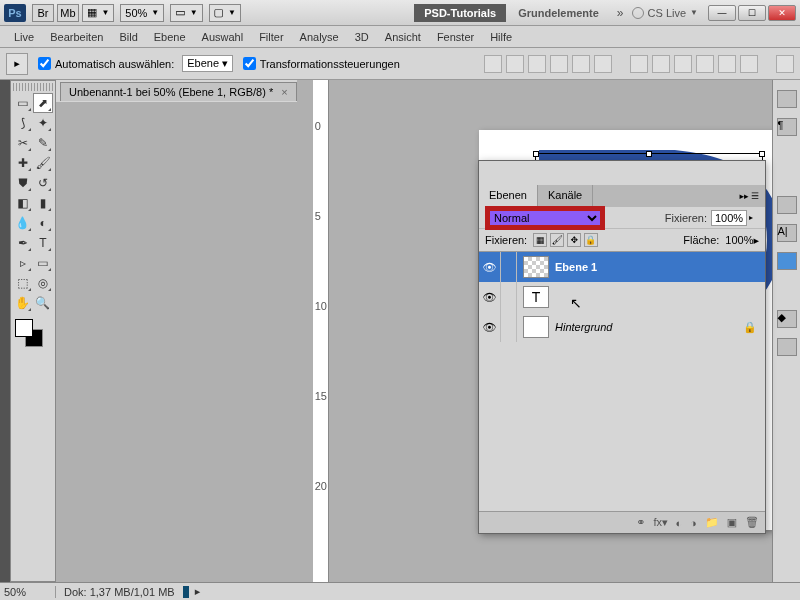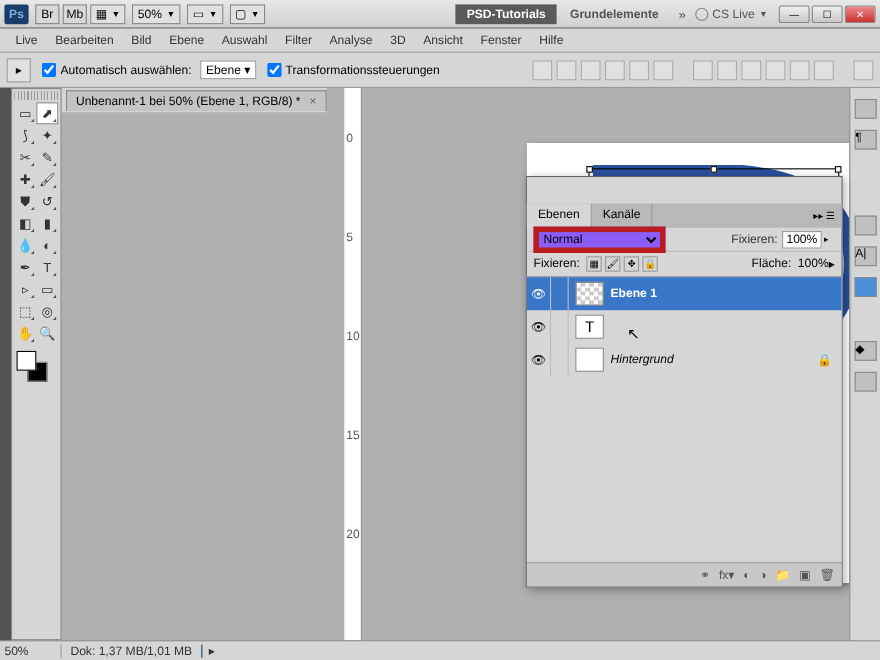--- a/index.html
+++ b/index.html
@@ -79,21 +79,21 @@
 .eye{width:22px;display:flex;align-items:center;justify-content:center;border-right:1px solid #bbb;height:100%;}
 .link{width:16px;border-right:1px solid #bbb;height:100%;}
 .thumb{width:26px;height:22px;margin:0 6px;background:#fff;border:1px solid #888;display:flex;align-items:center;justify-content:center;font-size:14px;}
 .thumb.checker{background:repeating-conic-gradient(#ccc 0 25%,#fff 0 50%) 0 0/8px 8px;}
 .layer-name{flex:1;}
 .layer.sel .layer-name{font-weight:bold;}
 .layer .lock{margin-right:8px;}
 .panel-footer{height:22px;background:#c8c8c8;border-top:1px solid #999;display:flex;align-items:center;justify-content:flex-end;padding:0 6px;gap:8px;font-size:10px;color:#555;}
 .statusbar{height:18px;background:#d6d6d6;border-top:1px solid #888;display:flex;align-items:center;font-size:10px;color:#333;}
 .statusbar .zoom{width:56px;padding:0 4px;border-right:1px solid #999;}
-.statusbar .doc{padding:0 8px;border-right:1px solid #0c4a6e;}
+.statusbar .doc{padding:0 8px;border-right:6px solid #0c4a6e;}
 .statusbar .arr{padding:0 6px;}
 .cursor{position:absolute;left:570px;top:295px;font-size:14px;z-index:20;pointer-events:none;}
 </style>
 </head>
 <body>
 
 <div class="titlebar">
   <div class="ps-logo">Ps</div>
   <div class="tb-btn">Br</div>
   <div class="tb-btn">Mb</div>

